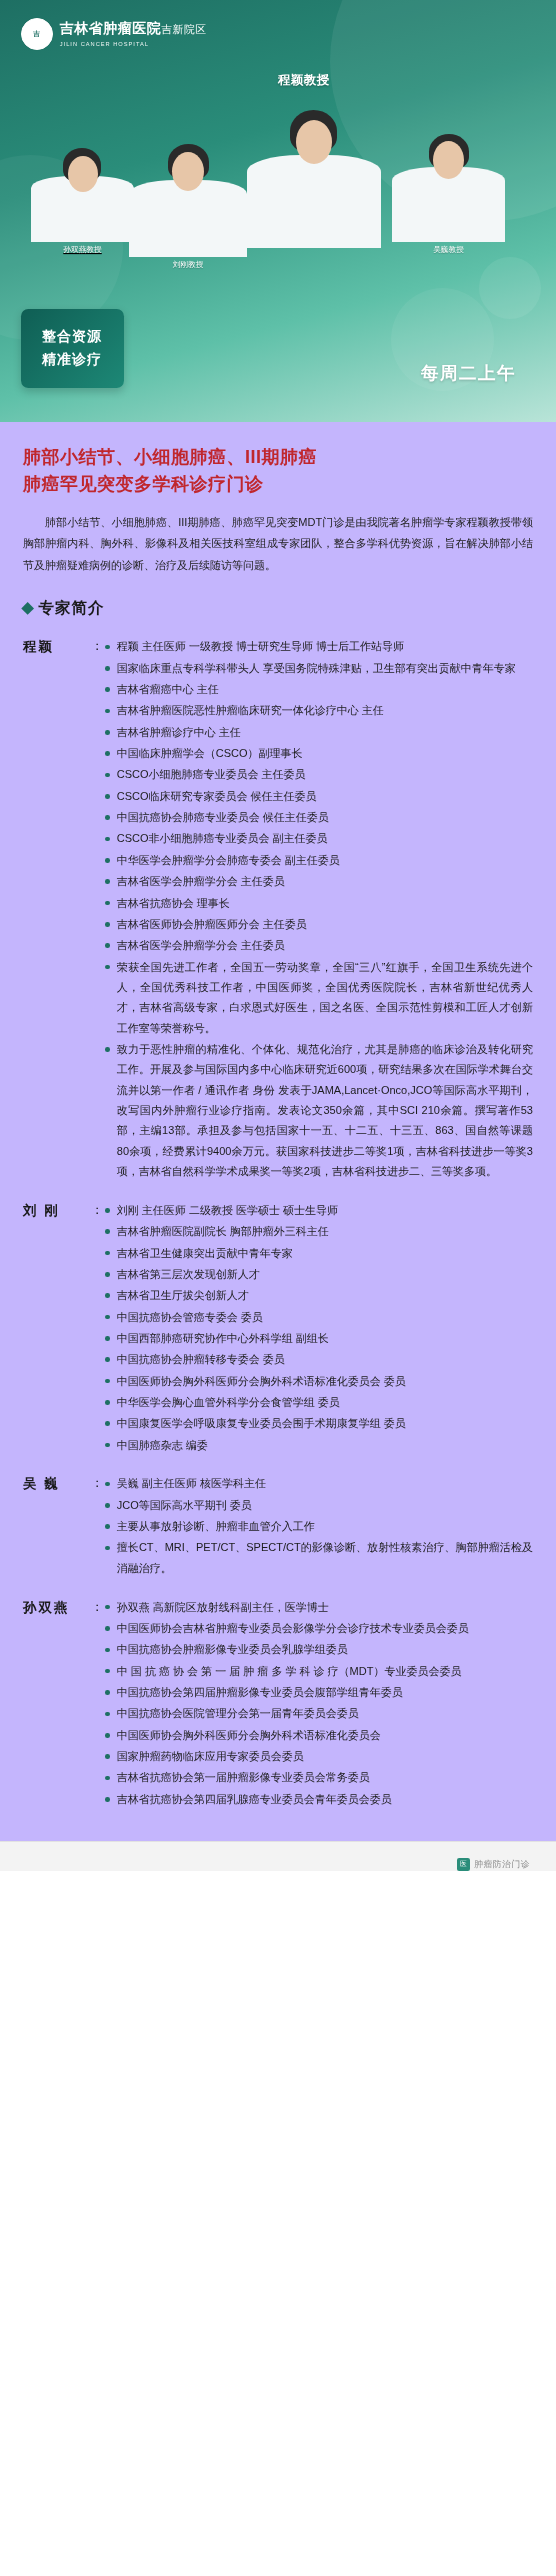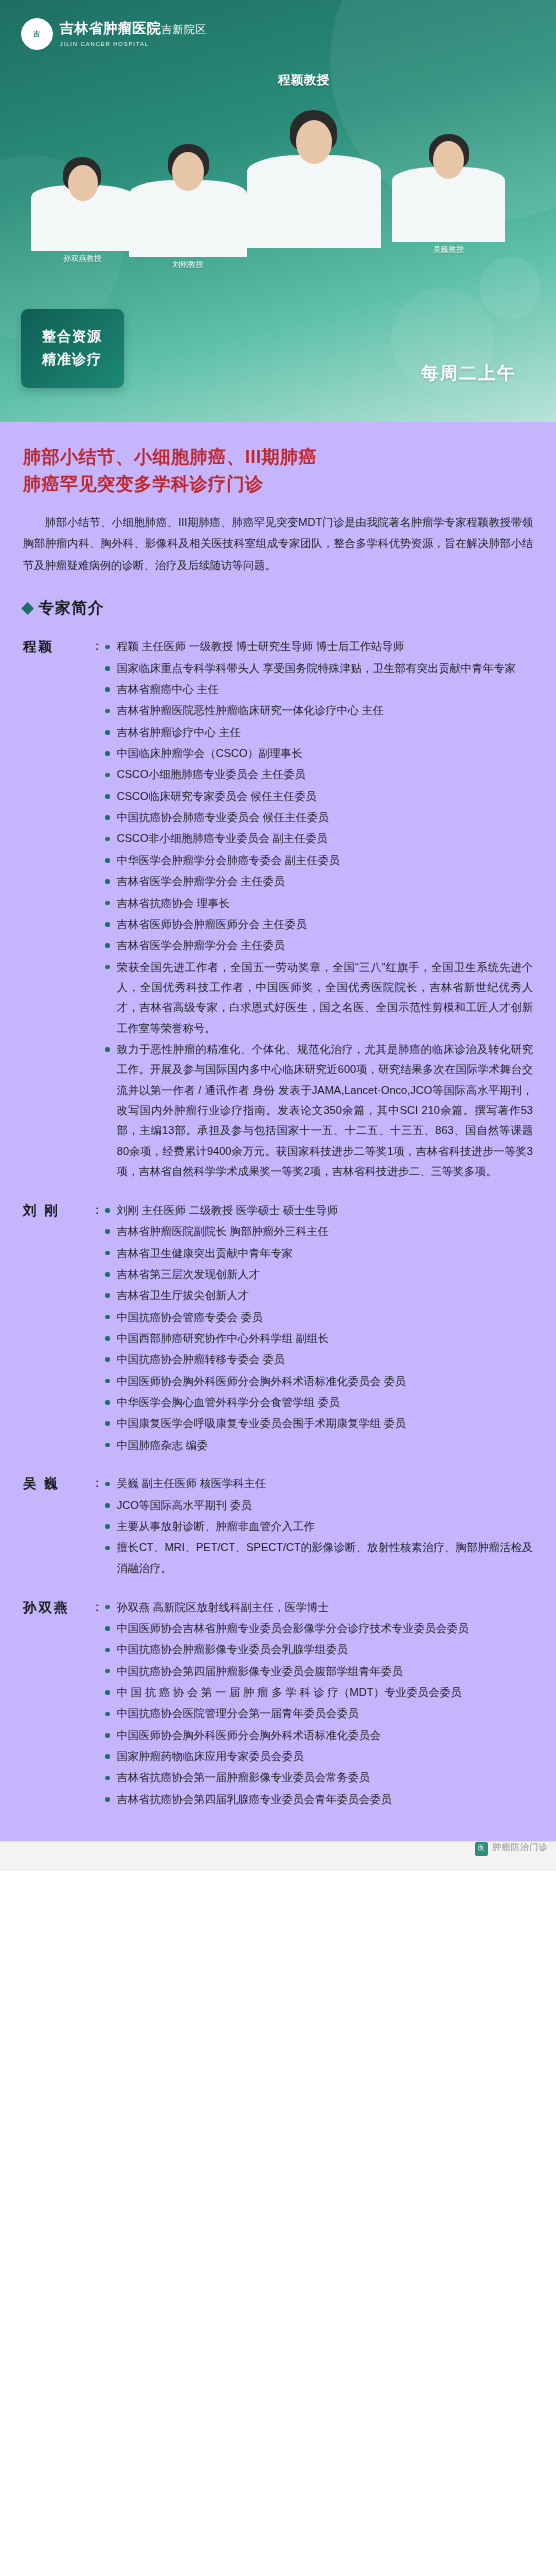--- a/index.html
+++ b/index.html
@@ -196,23 +196,23 @@
     background: #1e6f63;
     border-radius: 50%;
   }
 
   
   .footer {
     height: 30px;
     background: #f3f3f3;
     border-top: 0.5px solid #e2e2e2;
     display: flex;
-    align-items: flex-start;
+    align-items: flex-end;
     justify-content: flex-end;
-    padding-right: 8px;
+    padding-right: 26px;
     gap: 4.1px;
   }
   .footer-badge {
     width: 13.4px; height: 13.4px;
     border-radius: 2.1px;
     background: #2a8d7a;
     color: #fff;
     font-size: 6.7px;
     display: flex; align-items: center; justify-content: center;
   }
@@ -234,21 +234,21 @@
       <div class="brand-text">
         <div class="brand-cn">
           <span>吉林省肿瘤医院</span><span class="alt">吉新院区</span>
         </div>
         <div class="brand-en">JILIN CANCER HOSPITAL</div>
       </div>
     </div>
 
     <div class="doctor-band">
 
-      <div class="doctor" style="left:31px; top:66px; width:103px;">
+      <div class="doctor" style="left:31px; top:57px; width:103px;text-decoration:underline;">
         <div class="doc-photo" style="height:108px;">
           <div class="doc-body" style="height:66px;"></div>
           <div class="doc-hair" style="width:38px;height:34px;left:32px;top:14.4px;"></div>
           <div class="doc-head" style="width:30px;height:36px;left:37px;top:21.6px;"></div>
         </div>
         <div class="doc-name-tag">孙双燕教授</div>
       </div>
 
       <div class="doctor" style="left:129px; top:51px; width:118px;">
         <div class="doc-photo" style="height:129px;">
@@ -361,22 +361,22 @@
     </div>
 
     <div class="expert">
       <div class="expert-name">孙双燕</div>
       <div class="expert-colon">：</div>
       <div class="expert-body">
         <ul class="bullets">
           <li>孙双燕 高新院区放射线科副主任，医学博士</li>
           <li>中国医师协会吉林省肿瘤专业委员会影像学分会诊疗技术专业委员会委员</li>
           <li>中国抗癌协会肿瘤影像专业委员会乳腺学组委员</li>
+          <li>中 国 抗 癌 协 会 第 一 届 肿 瘤 多 学 科 诊 疗（MDT）专业委员会委员</li>
           <li>中国抗癌协会第四届肿瘤影像专业委员会腹部学组青年委员</li>
-          <li>中 国 抗 癌 协 会 第 一 届 肿 瘤 多 学 科 诊 疗（MDT）专业委员会委员</li>
           <li>中国抗癌协会医院管理分会第一届青年委员会委员</li>
           <li>中国医师协会胸外科医师分会胸外科术语标准化委员会</li>
           <li>国家肿瘤药物临床应用专家委员会委员</li>
           <li>吉林省抗癌协会第一届肿瘤影像专业委员会常务委员</li>
           <li>吉林省抗癌协会第四届乳腺癌专业委员会青年委员会委员</li>
         </ul>
       </div>
     </div>
 
   </div>

